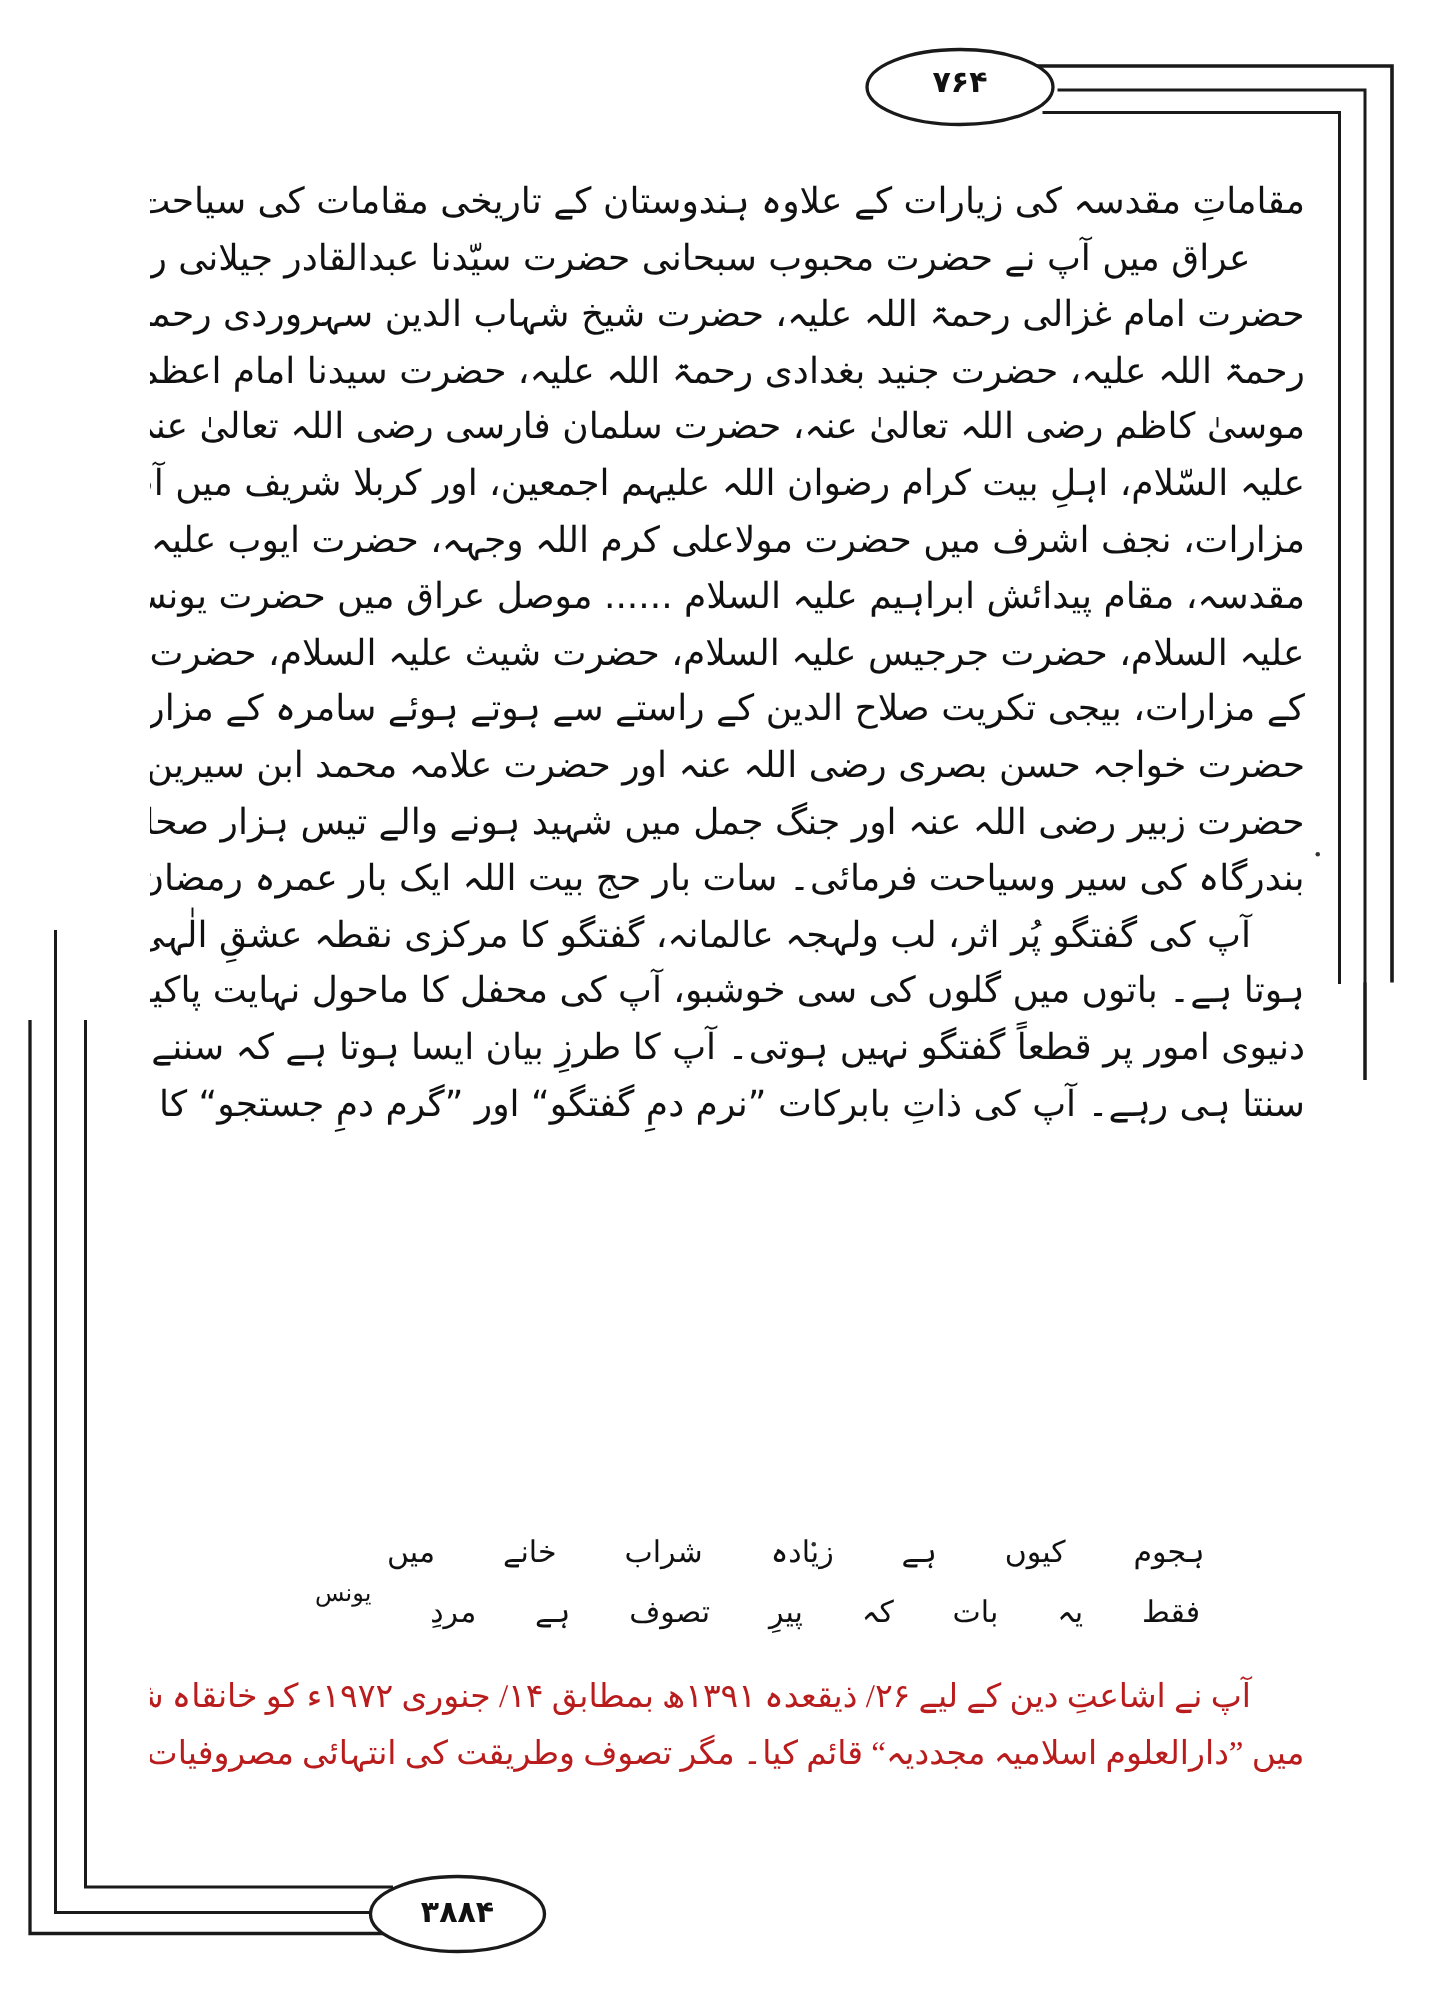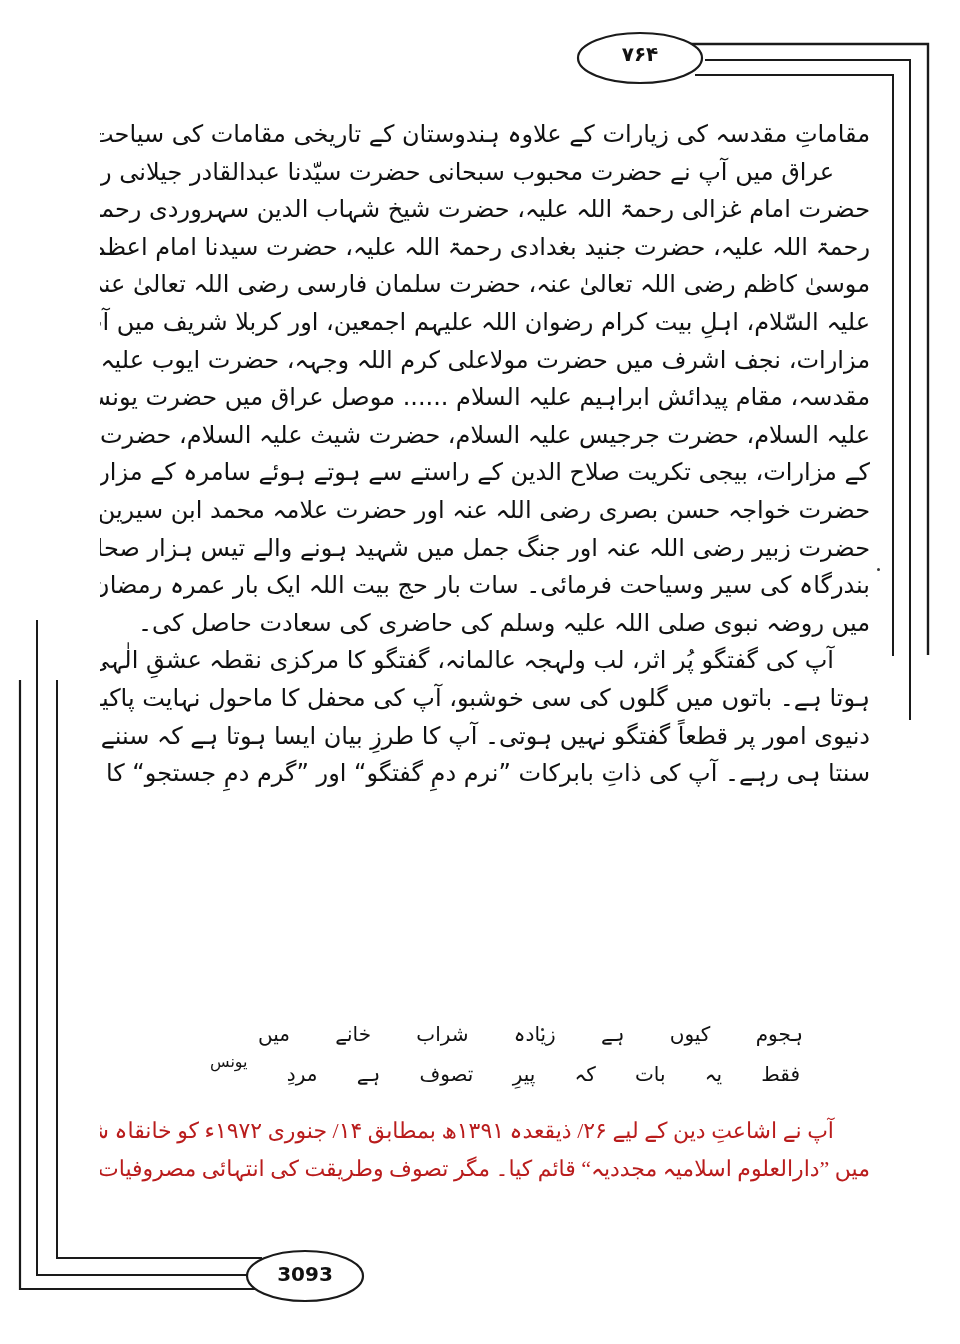--- a/index.html
+++ b/index.html
@@ -49,37 +49,36 @@
     <g>
       <path d="M37 620 V1275 H250" stroke-width="2"></path>
       <path d="M20 680 V1289 H258" stroke-width="2.2"></path>
       <path d="M57 680 V1258 H262" stroke-width="2"></path>
     </g>
     <ellipse cx="640" cy="58" rx="62" ry="25"></ellipse>
     <ellipse cx="305" cy="1276" rx="58" ry="25"></ellipse>
   </svg>
 
   <div class="page-num top">۷۶۴</div>
-  <div class="page-num bottom">3093</div>
+  <div class="page-num bottom">۳۸۸۴</div>
 
   <div class="text-block">
     <div class="line last">مقاماتِ مقدسہ کی زیارات کے علاوہ ہندوستان کے تاریخی مقامات کی سیاحت شامل ہے۔</div>
     <div class="line indent">عراق میں آپ نے حضرت محبوب سبحانی حضرت سیّدنا عبدالقادر جیلانی رحمۃ اللہ علیہ بغداد شریف،</div>
     <div class="line">حضرت امام غزالی رحمۃ اللہ علیہ، حضرت شیخ شہاب الدین سہروردی رحمۃ اللہ علیہ، حضرت معروف کرخی</div>
     <div class="line">رحمۃ اللہ علیہ، حضرت جنید بغدادی رحمۃ اللہ علیہ، حضرت سیدنا امام اعظم ابوحنیفہ رحمۃ اللہ علیہ، حضرت امام</div>
     <div class="line">موسیٰ کاظم رضی اللہ تعالیٰ عنہ، حضرت سلمان فارسی رضی اللہ تعالیٰ عنہ، کربلا معلےٰ میں حضرت سیدنا امام حسین</div>
     <div class="line">علیہ السّلام، اہلِ بیت کرام رضوان اللہ علیہم اجمعین، اور کربلا شریف میں آپ کے رفقائے عظیم کے</div>
     <div class="line">مزارات، نجف اشرف میں حضرت مولاعلی کرم اللہ وجہہ، حضرت ایوب علیہ السلام ......کوفہ کے مقامات</div>
     <div class="line">مقدسہ، مقام پیدائش ابراہیم علیہ السلام ...... موصل عراق میں حضرت یونس علیہ السلام، حضرت دانیال</div>
     <div class="line">علیہ السلام، حضرت جرجیس علیہ السلام، حضرت شیث علیہ السلام، حضرت سیّدنا غوث الاعظم کے استادِ مکرم</div>
     <div class="line">کے مزارات، بیجی تکریت صلاح الدین کے راستے سے ہوتے ہوئے سامرہ کے مزاراتِ مقدسہ، بصرہ میں</div>
     <div class="line">حضرت خواجہ حسن بصری رضی اللہ عنہ اور حضرت علامہ محمد ابن سیرین رحمۃ اللہ علیہ، حضرت طلحہ رضی اللہ عنہ،</div>
     <div class="line">حضرت زبیر رضی اللہ عنہ اور جنگ جمل میں شہید ہونے والے تیس ہزار صحابہ کرام رضی اللہ عنہم بصرہ وبصرہ کی</div>
     <div class="line">بندرگاہ کی سیر وسیاحت فرمائی۔ سات بار حج بیت اللہ ایک بار عمرہ رمضان شریف میں اور نو مرتبہ مدینہ منورہ</div>
-    <div class="line last">میں روضہ نبوی صلی اللہ علیہ وسلم کی حاضری کی سعادت حاصل کی۔</div>
     <div class="line indent">آپ کی گفتگو پُر اثر، لب ولہجہ عالمانہ، گفتگو کا مرکزی نقطہ عشقِ الٰہی ومحبتِ رسول صلی اللہ علیہ وآلہٖ وسلم</div>
     <div class="line">ہوتا ہے۔ باتوں میں گلوں کی سی خوشبو، آپ کی محفل کا ماحول نہایت پاکیزہ ہوتا ہے۔ آپ کی محفل میں</div>
     <div class="line">دنیوی امور پر قطعاً گفتگو نہیں ہوتی۔ آپ کا طرزِ بیان ایسا ہوتا ہے کہ سننے والے کی یہ خواہش ہوتی ہے کہ بس</div>
     <div class="line">سنتا ہی رہے۔ آپ کی ذاتِ بابرکات ”نرم دمِ گفتگو“ اور ”گرم دمِ جستجو“ کا مظہر ہے۔ آپ کے آستانہ پر</div>
   </div>
 
   <div class="verse v1">
     <span>ہجوم</span>
     <span>کیوں</span>
     <span>ہے</span>

